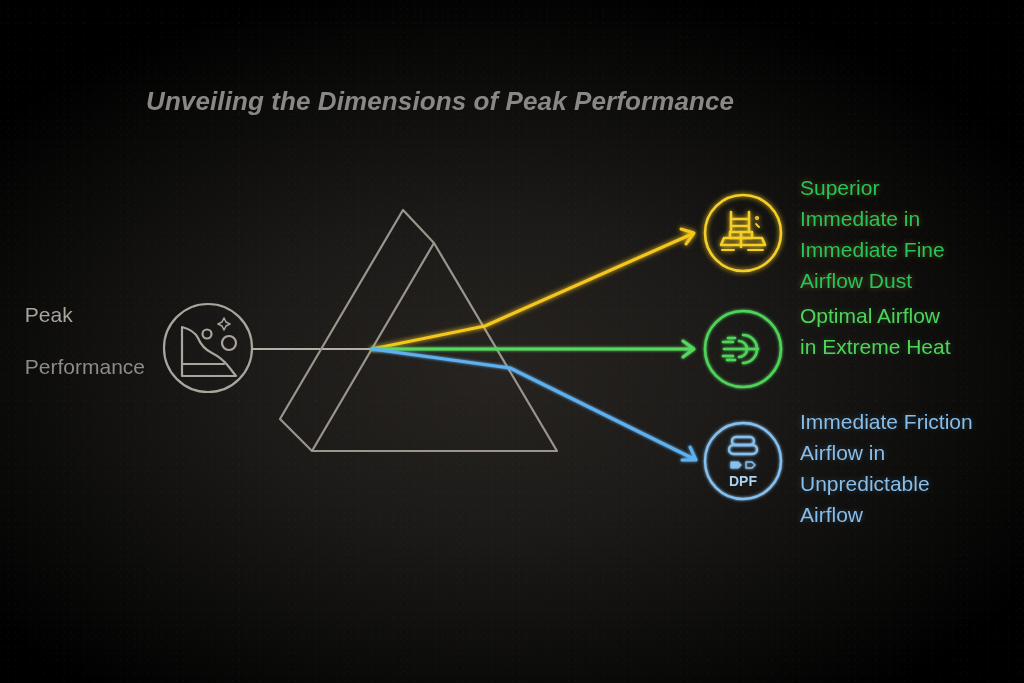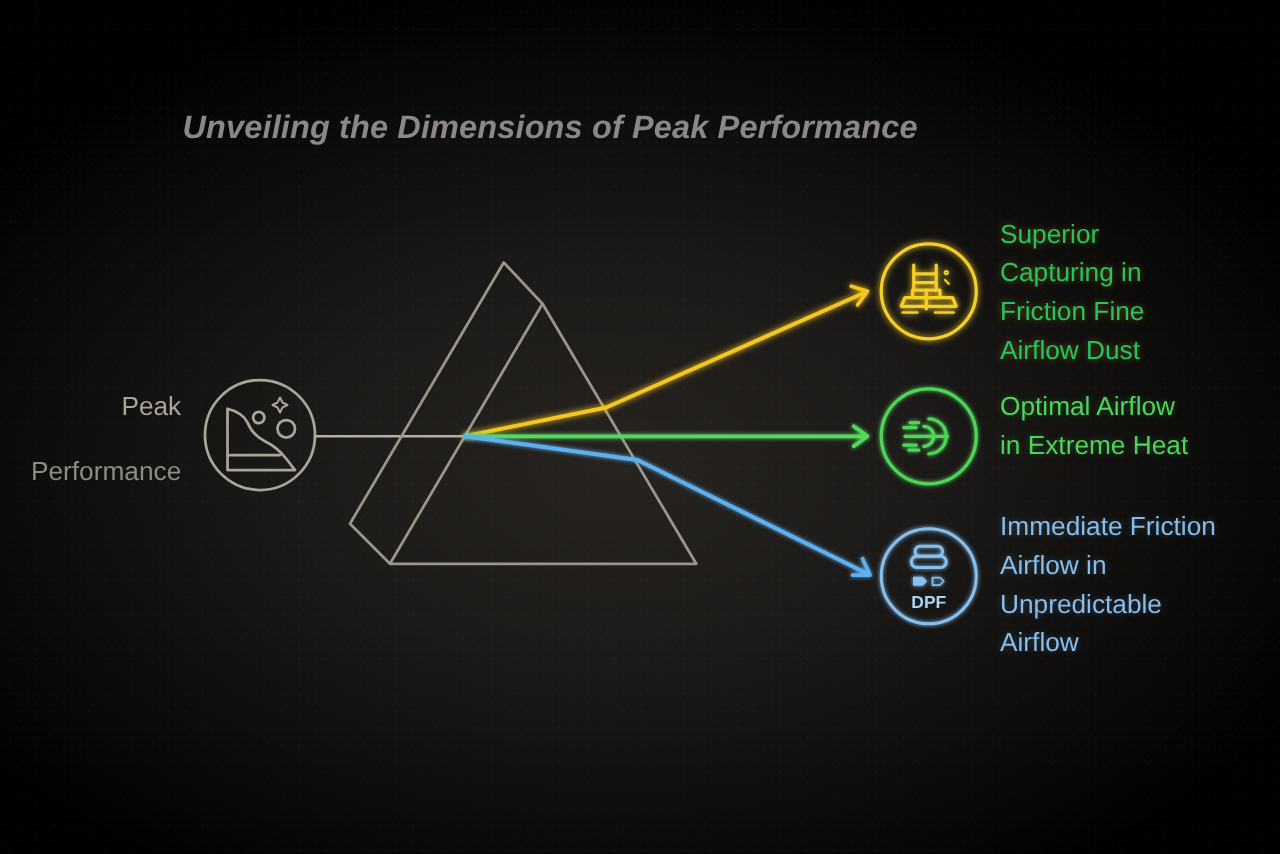--- a/index.html
+++ b/index.html
@@ -21,30 +21,30 @@
       radial-gradient(circle at 40% 80%, rgba(120,110,95,0.12) 0.6px, transparent 1.2px);
     background-size: 7px 7px, 11px 9px, 13px 13px;
   }
   .title {
     position: absolute; left: 146px; top: 86px;
     font-size: 26px; font-weight: bold; color: #8a8784; letter-spacing: 0.1px;
     white-space: nowrap;
     font-style: italic;
   }
   .source-label {
-    position: absolute; right: 879px; top: 310px; text-align: right;
+    position: absolute; right: 879px; top: 299px; 
     font-size: 21px; line-height: 31px; color: #a9a49c;
   }
   .source-label .l2 { color: #8e8a84; margin-top: 21px; }
   svg.diagram { position: absolute; left: 0; top: 0; }
   .out-label {
     position: absolute; left: 800px; font-size: 21px; line-height: 31px; font-weight: normal;
   }
   .out-yellow { top: 172px; color: #22c55e; text-shadow: 0 0 6px rgba(245,200,40,0.35); }
-  .out-green { top: 310px; color: #4fd45a; text-shadow: 0 0 6px rgba(80,210,90,0.3); }
+  .out-green { top: 300px; color: #4fd45a; text-shadow: 0 0 6px rgba(80,210,90,0.3); }
   .out-blue { top: 406px; color: #86bde9; text-shadow: 0 0 6px rgba(120,180,235,0.3); }
   .out-label span { display: block; white-space: nowrap; }
 </style>
 </head>
 <body>
 
 <div class="bg"></div>
 <div class="noise"></div>
 
 <div class="title">Unveiling the Dimensions of Peak Performance</div>
@@ -127,22 +127,22 @@
     <rect x="732" y="437" width="22" height="8" rx="4"></rect>
     <rect x="729" y="445" width="28" height="9" rx="4.5"></rect>
     <path d="M731 462 L738 462 L741 465 L738 468 L731 468 Z" fill="#86c0ee" stroke-width="1.2"></path>
     <path d="M746 462 L752 462 L755 465 L752 468 L746 468 Z" stroke-width="1.4"></path>
   </g>
   <text x="743" y="486" text-anchor="middle" fill="#a9d2f3" font-family="Liberation Sans, sans-serif" font-weight="bold" font-size="14">DPF</text>
 </svg>
 
 <div class="out-label out-yellow">
   <span>Superior</span>
-  <span>Capturing in</span>
-  <span>Friction Fine</span>
+  <span>Immediate in</span>
+  <span>Immediate Fine</span>
   <span>Airflow Dust</span>
 </div>
 
 <div class="out-label out-green">
   <span>Optimal Airflow</span>
   <span>in Extreme Heat</span>
 </div>
 
 <div class="out-label out-blue">
   <span>Immediate Friction</span>

